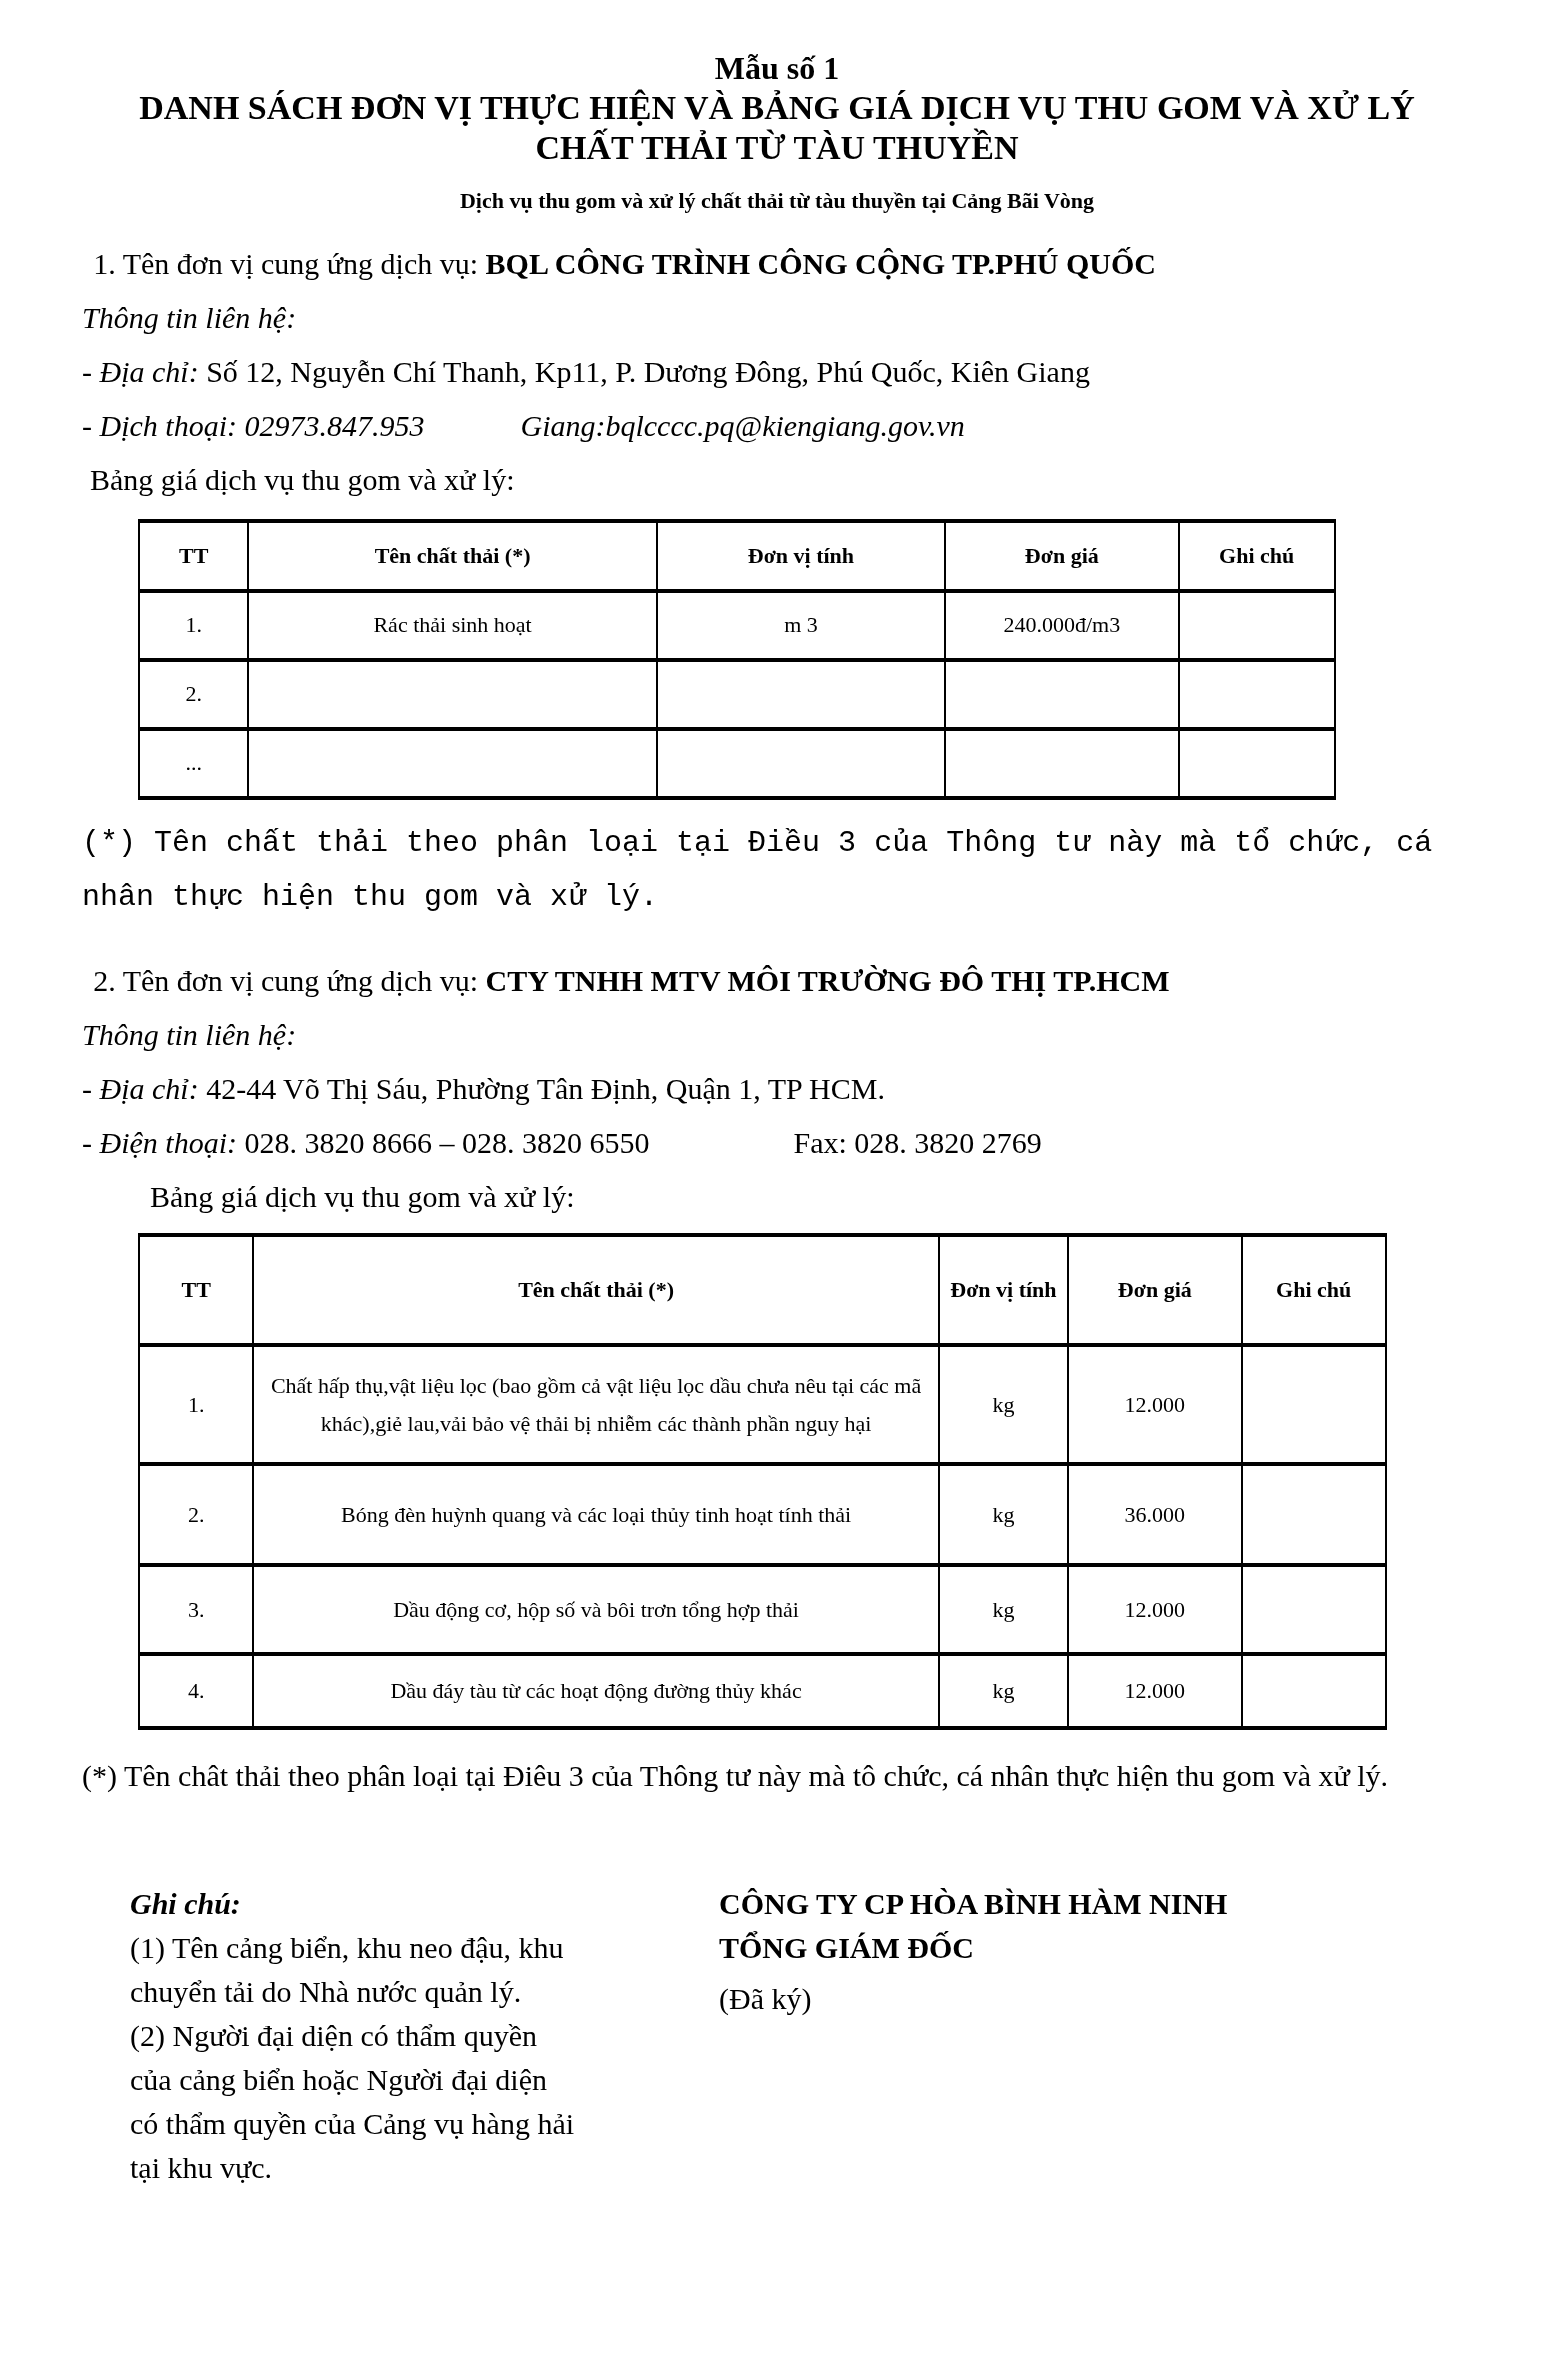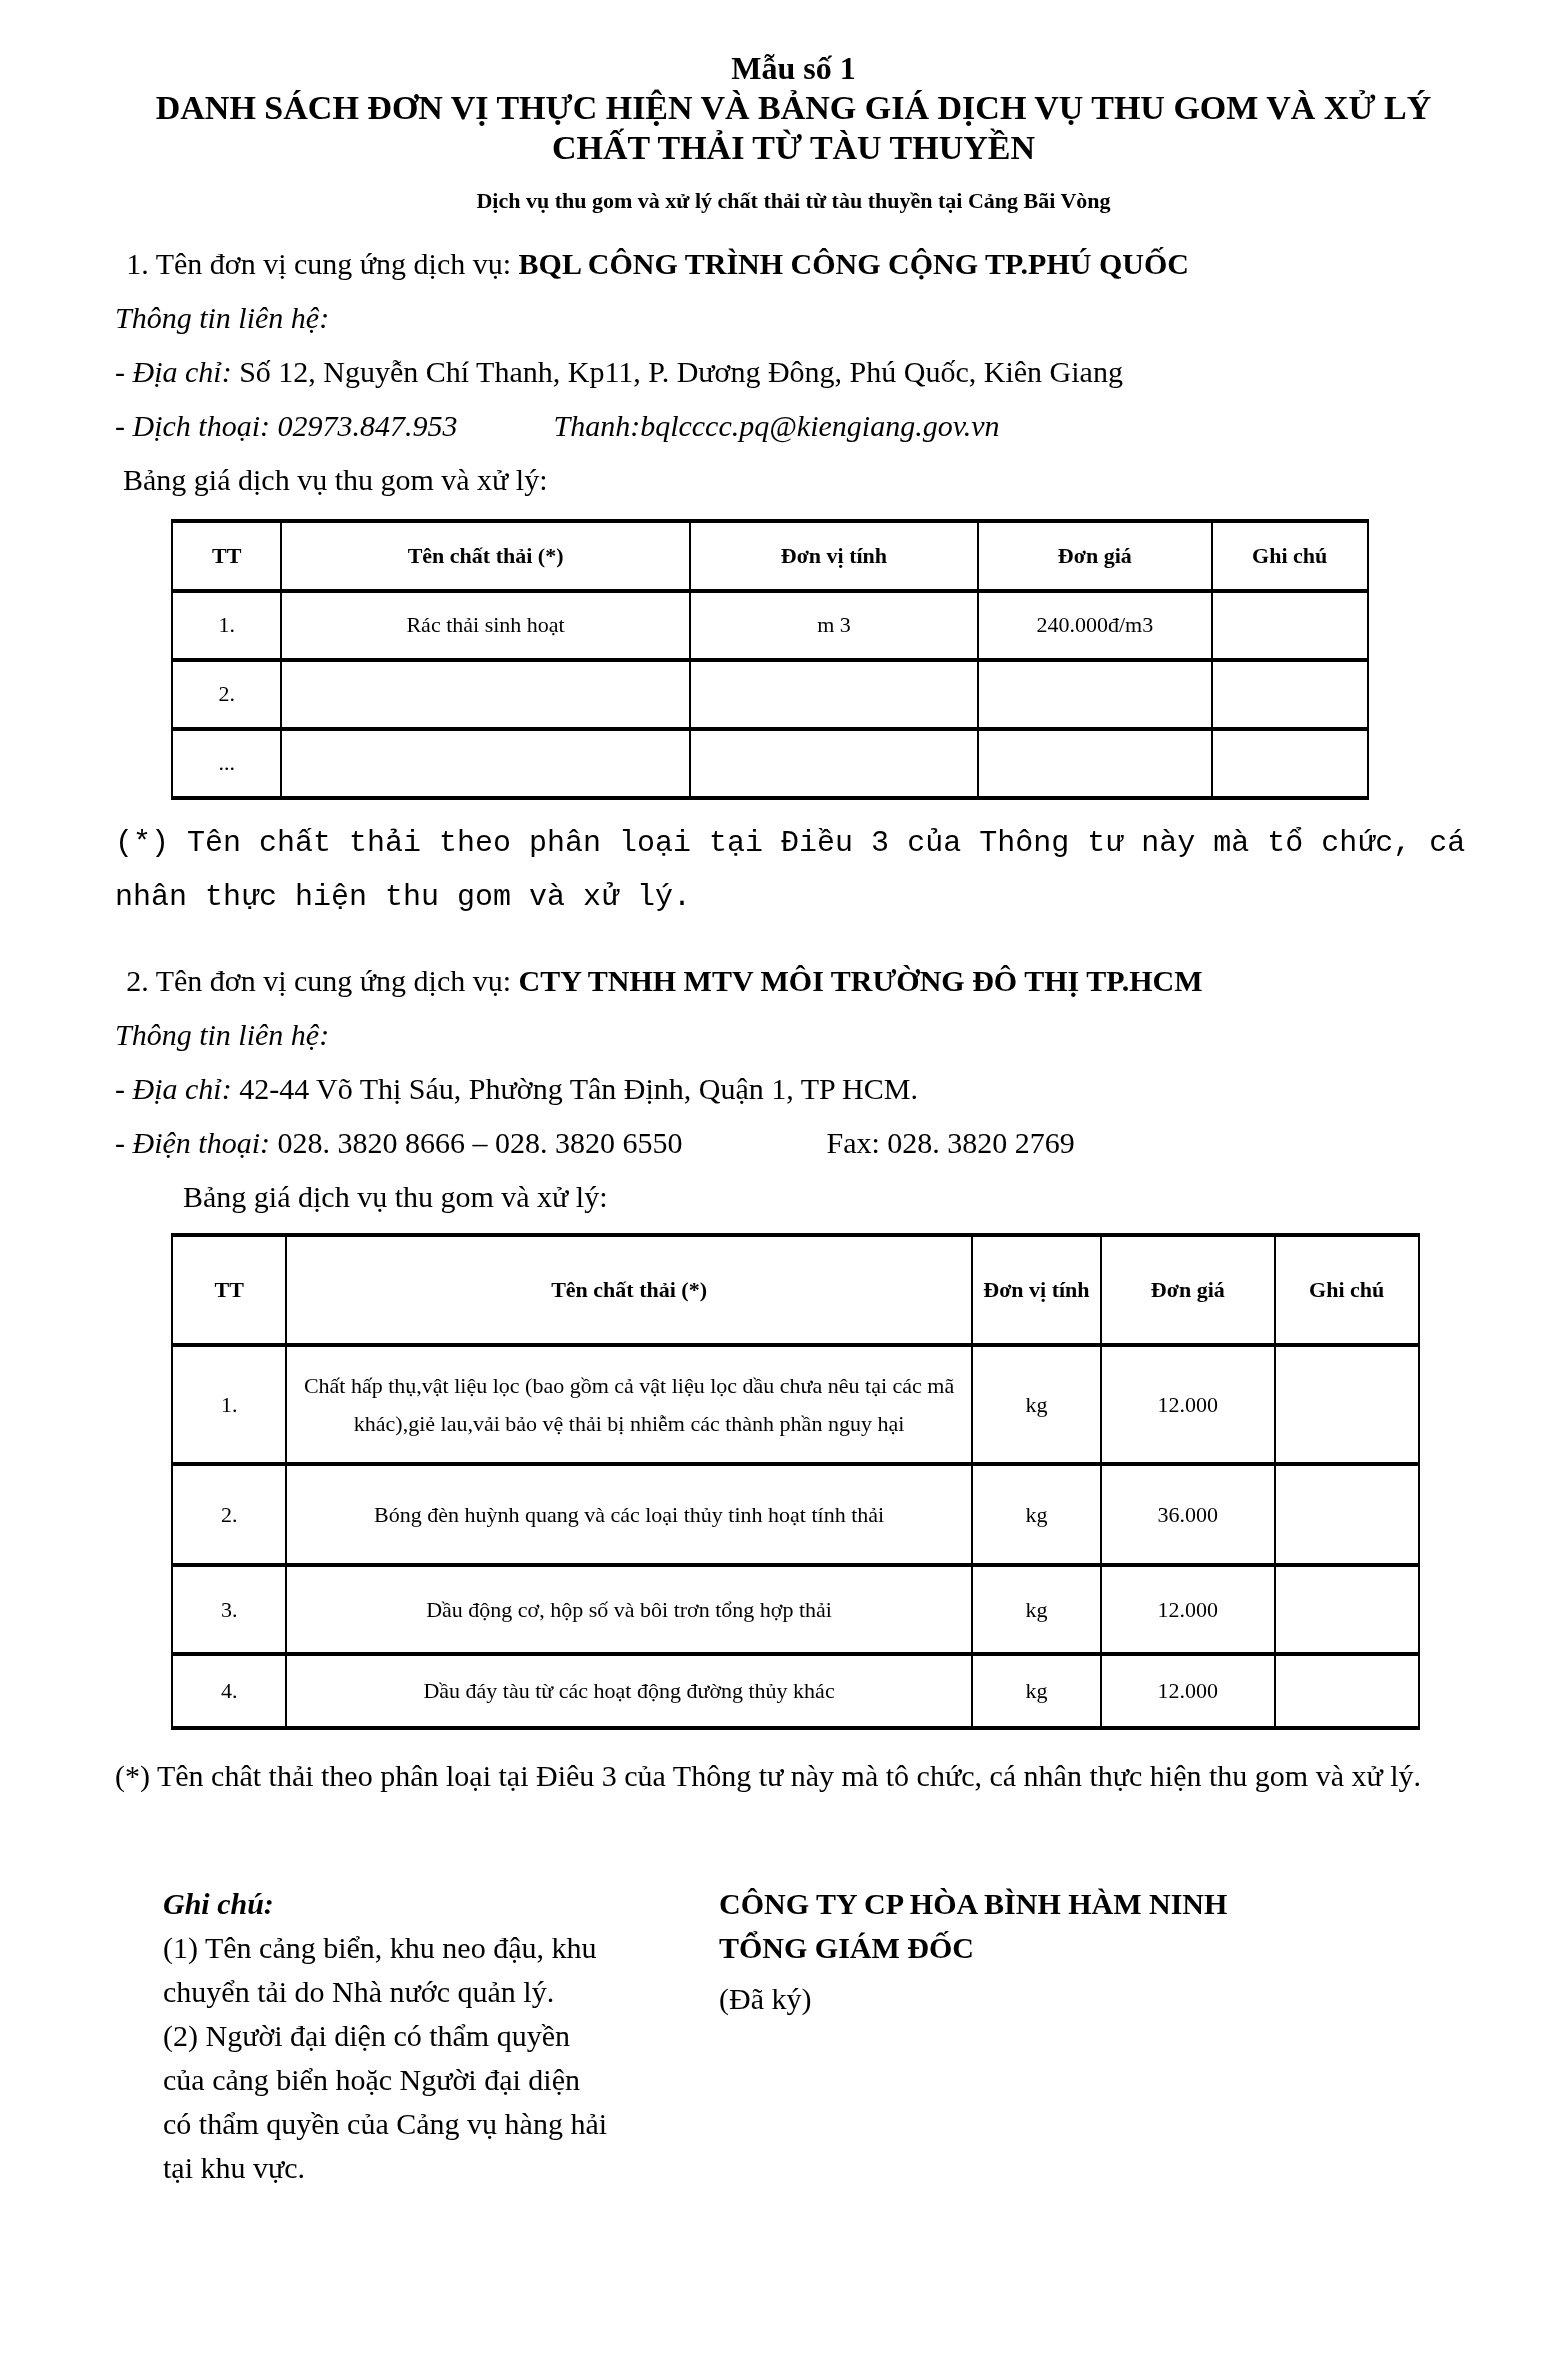--- a/index.html
+++ b/index.html
@@ -6,21 +6,21 @@
   body {
     width: 1544px; height: 2377px;
     background: #ffffff;
     color: #000000;
     font-family: "Liberation Serif", "DejaVu Serif", serif;
     font-size: 30px;
     overflow: hidden;
   }
   .page {
     width: 1544px; height: 1707px;
-    padding: 48px 72px 0 115px;
+    padding: 48px 72px 0 82px;
     box-sizing: border-box;
   }
   .bold { font-weight: bold; }
   .italic { font-style: italic; }
 
   .form-label { font-size: 32px; font-weight: bold; line-height: 40px; text-align: center; }
   .doc-title  { font-size: 34px; font-weight: bold; line-height: 40px; text-align: center; }
   .doc-subtitle { font-size: 22px; font-weight: bold; line-height: 40px; text-align: center; margin-top: 12.8px; }
 
   .body-block { margin-top: 16px; }
@@ -105,21 +105,21 @@
 
   <div class="form-label">Mẫu số 1</div>
   <div class="doc-title">DANH SÁCH ĐƠN VỊ THỰC HIỆN VÀ BẢNG GIÁ DỊCH VỤ THU GOM VÀ XỬ LÝ</div>
   <div class="doc-title">CHẤT THẢI TỪ TÀU THUYỀN</div>
   <div class="doc-subtitle">Dịch vụ thu gom và xử lý chất thải từ tàu thuyền tại Cảng Bãi Vòng</div>
 
   <div class="body-block">
     <p class="line indent-sm"><span>1. Tên đơn vị cung ứng dịch vụ: </span><span class="bold">BQL CÔNG TRÌNH CÔNG CỘNG TP.PHÚ QUỐC</span></p>
     <p class="line italic">Thông tin liên hệ:</p>
     <p class="line"><span class="italic">- Địa chỉ:</span><span> Số 12, Nguyễn Chí Thanh, Kp11, P. Dương Đông, Phú Quốc, Kiên Giang</span></p>
-    <p class="line italic"><span>- Dịch thoại: 02973.847.953</span><span class="gap-email"></span><span>Thanh:bqlcccc.pq@kiengiang.gov.vn</span></p>
+    <p class="line italic"><span>- Dịch thoại: 02973.847.953</span><span class="gap-email"></span><span>Giang:bqlcccc.pq@kiengiang.gov.vn</span></p>
     <p class="line indent-md">Bảng giá dịch vụ thu gom và xử lý:</p>
 
     <table class="price t1">
       <tbody>
           <tr class="hdr">
         <th class="c-tt">TT</th>
         <th class="c-name">Tên chất thải (*)</th>
         <th class="c-unit">Đơn vị tính</th>
         <th class="c-price">Đơn giá</th>
         <th class="c-note">Ghi chú</th>

